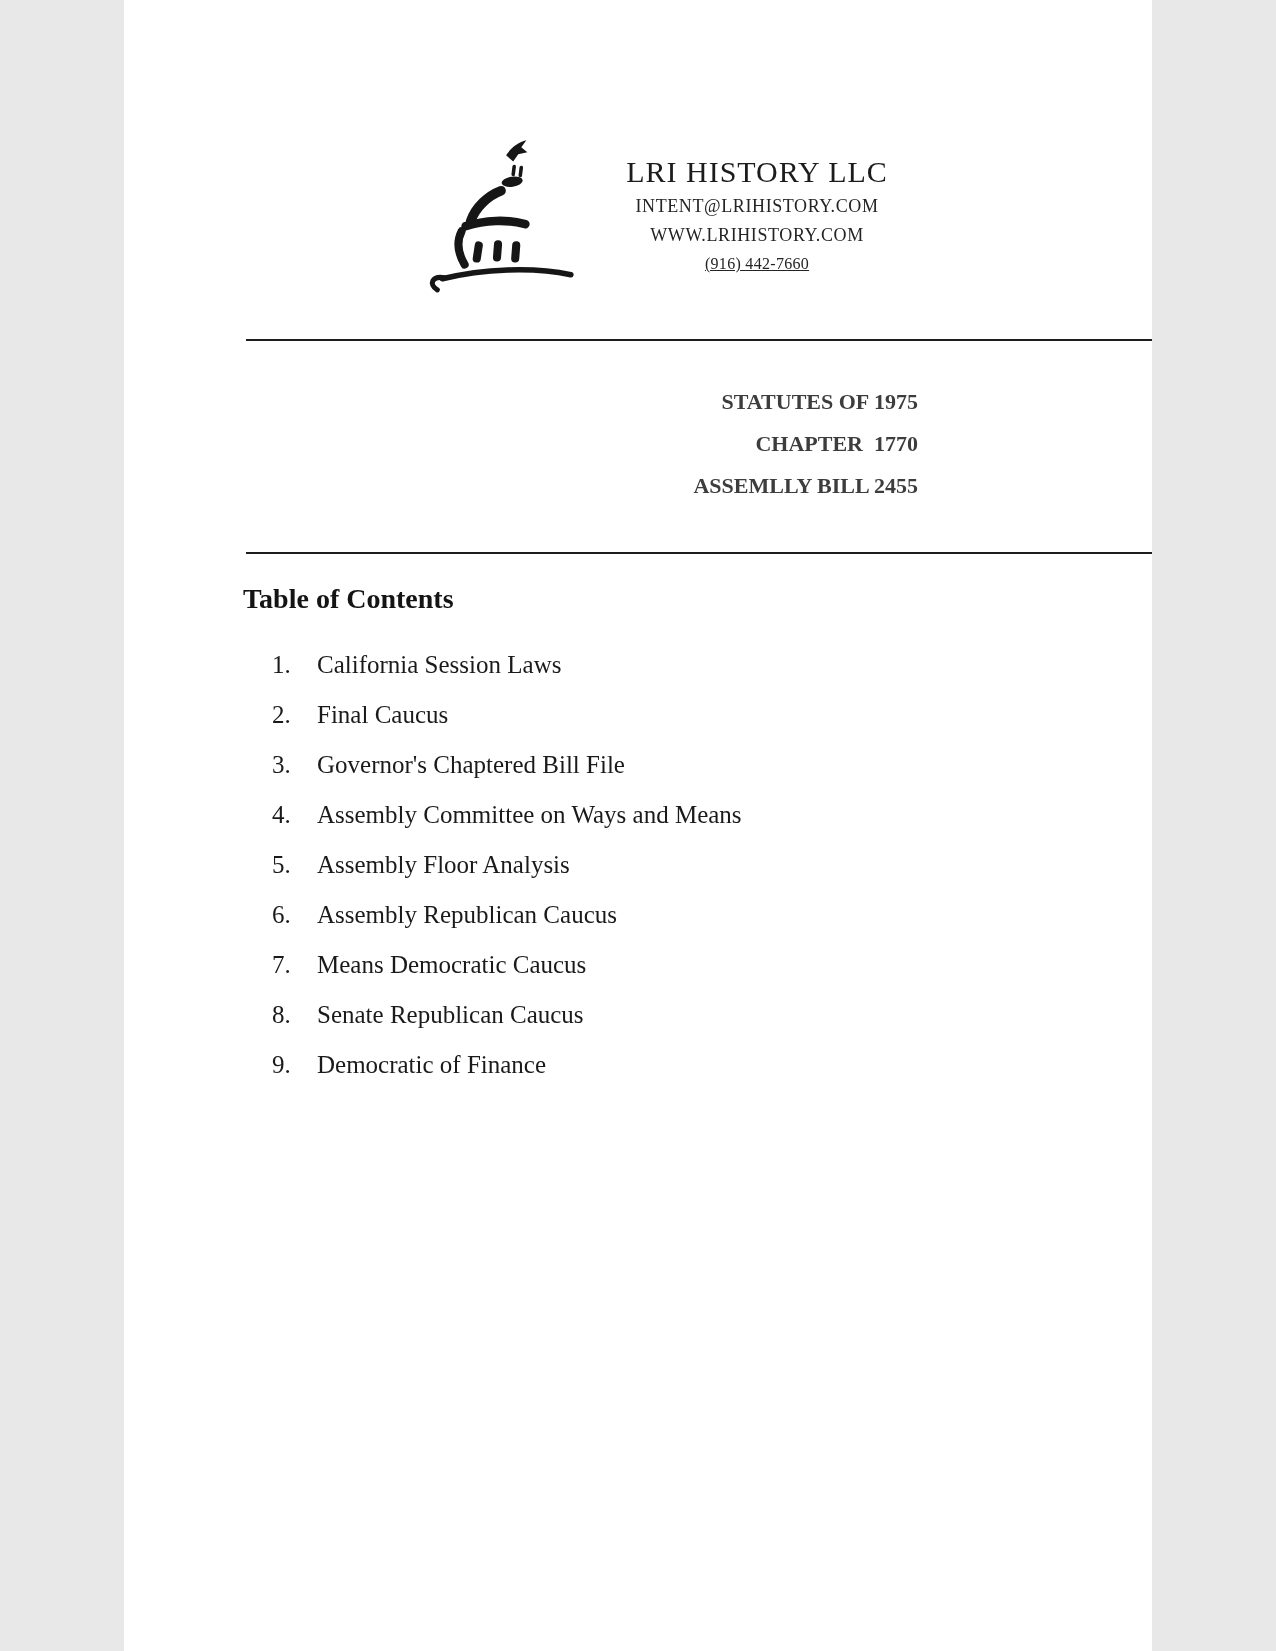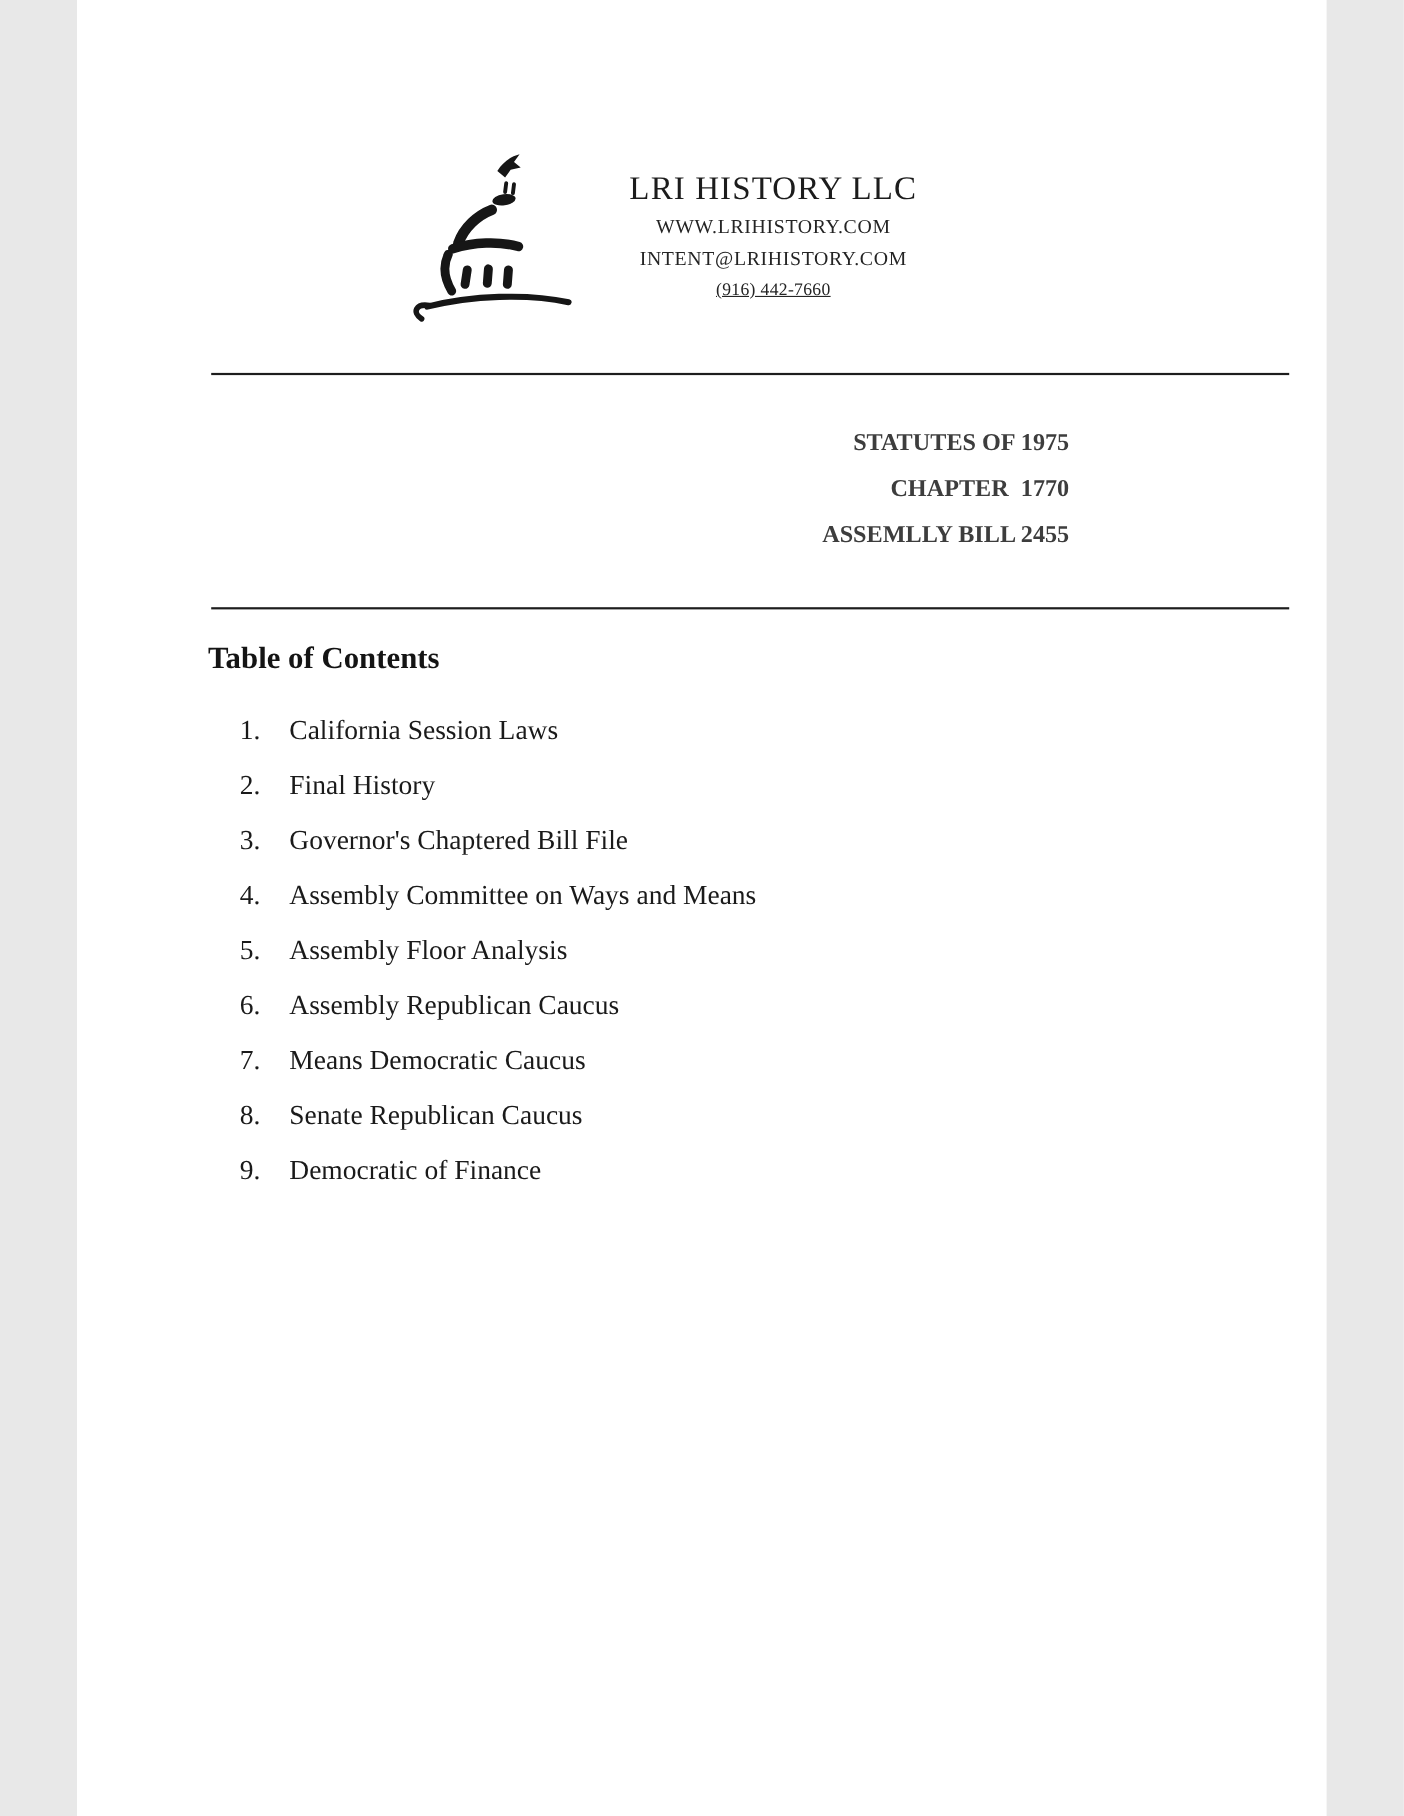--- a/index.html
+++ b/index.html
@@ -1,20 +1,20 @@
 <!DOCTYPE html>
 <html><head>
 <meta charset="utf-8">
 <style>
   * { margin: 0; padding: 0; box-sizing: border-box; }
   html, body { background: #e8e8e8; }
   body { font-family: "Liberation Serif", "DejaVu Serif", serif; }
   .page {
     position: relative;
-    width: 1136px;
+    width: 1028px;
     height: 1651px;
     margin: 0 auto;
     background: #ffffff;
     color: #1f1f1f;
     overflow: hidden;
   }
 
   
   .logo {
     position: absolute;
@@ -132,22 +132,22 @@
         <path d="M 99,118 L 98,131" stroke-width="8"></path>
 
         <path d="M 21,162 C 12,156 16,148 28,150" stroke-width="5"></path>
         <path d="M 26,151 C 66,141 116,139 153,147" stroke-width="5.5"></path>
       </g>
     </svg>
   </div>
 
   <div class="header-text">
     <div class="company-name">LRI HISTORY LLC</div>
+    <div class="contact-line">INTENT@LRIHISTORY.COM</div>
     <div class="contact-line">WWW.LRIHISTORY.COM</div>
-    <div class="contact-line">INTENT@LRIHISTORY.COM</div>
     <div class="contact-line phone">(916) 442-7660</div>
   </div>
 
   <div class="rule rule-top"></div>
   <div class="rule rule-mid"></div>
 
   <div class="statutes">
     <div class="statute-line">STATUTES OF 1975</div>
     <div class="statute-line">CHAPTER  1770</div>
     <div class="statute-line">ASSEMLLY BILL 2455</div>
@@ -155,21 +155,21 @@
 
   <h1 class="toc-heading">Table of Contents</h1>
 
   <ol class="toc-list">
     <li class="toc-item">
       <span class="toc-num">1.</span>
       <span class="toc-label">California Session Laws</span>
     </li>
     <li class="toc-item">
       <span class="toc-num">2.</span>
-      <span class="toc-label">Final History</span>
+      <span class="toc-label">Final Caucus</span>
     </li>
     <li class="toc-item">
       <span class="toc-num">3.</span>
       <span class="toc-label">Governor's Chaptered Bill File</span>
     </li>
     <li class="toc-item">
       <span class="toc-num">4.</span>
       <span class="toc-label">Assembly Committee on Ways and Means</span>
     </li>
     <li class="toc-item">

